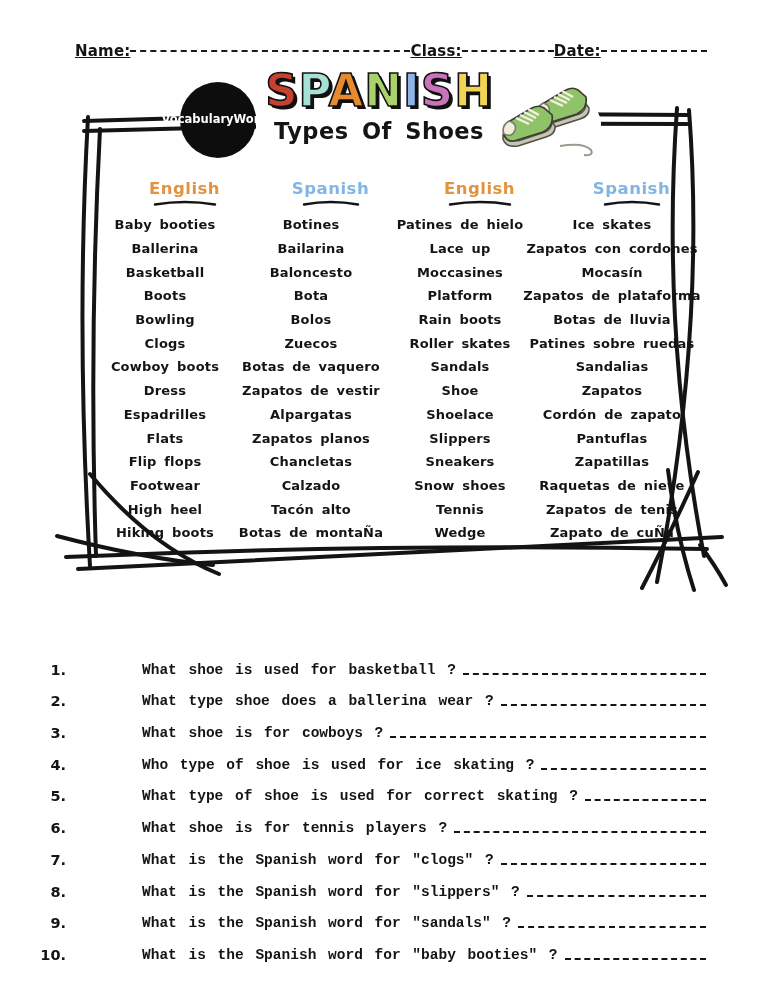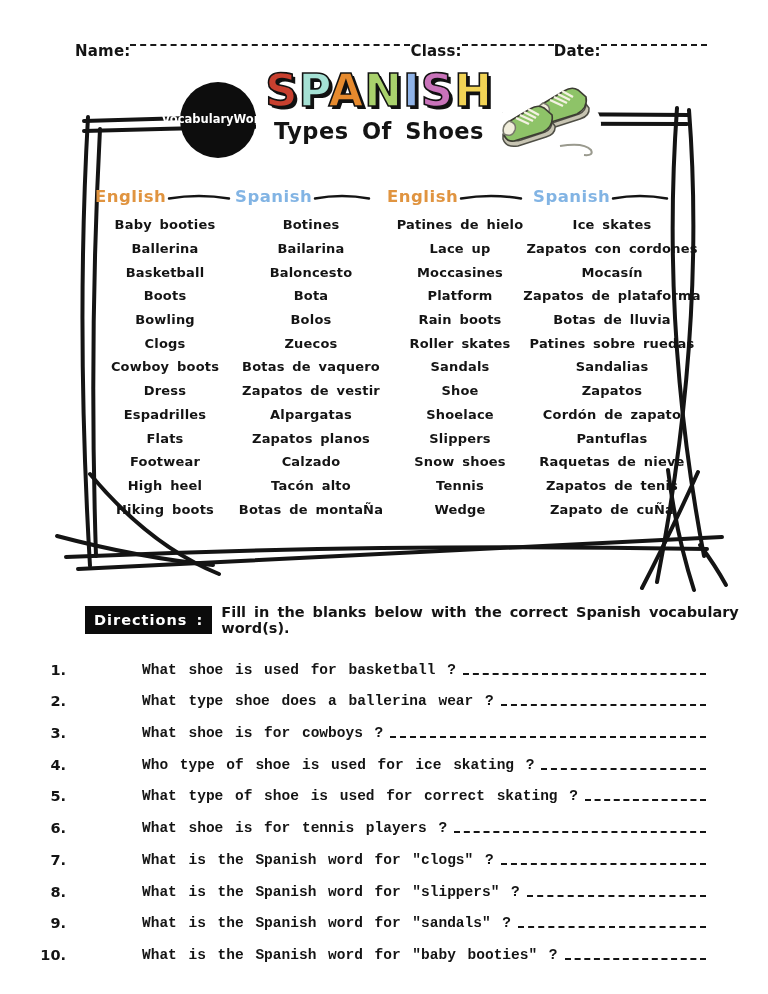--- a/index.html
+++ b/index.html
@@ -1,21 +1,21 @@
 <!DOCTYPE html>
 <html><head>
 <meta charset="utf-8">
 <style>
   html,body{margin:0;padding:0;background:#ffffff;}
   .page{position:relative;width:768px;height:994px;background:#fff;overflow:hidden;
         font-family:"DejaVu Sans",sans-serif;color:#141414;}
 
   
-  .hdr{position:absolute;left:75px;top:42px;width:632px;display:flex;align-items:flex-start;
-       font-size:15px;font-weight:700;letter-spacing:.2px;}
+  .hdr{position:absolute;left:75px;top:42px;width:632px;display:flex;align-items:center;
+       font-size:15px;font-weight:700;letter-spacing:.2px;text-decoration:underline;}
   .hdr .lbl{white-space:nowrap;}
   .dash{border-bottom:2.5px dashed #1a1a1a;height:2px;margin:0 0 3px 0;}
   .w-name{width:280px;} .w-class{width:92px;} .w-date{flex:1;}
 
   
   .frame{position:absolute;left:0;top:0;z-index:1;}
   .frame path{fill:none;stroke:#141414;stroke-width:4;stroke-linecap:round;}
 
   
   .badge{position:absolute;left:180px;top:82px;width:76px;height:76px;border-radius:50%;
@@ -27,22 +27,22 @@
               z-index:2;text-align:center;}
   .big-title{font-size:45px;font-weight:800;line-height:1.02;letter-spacing:1px;white-space:nowrap;}
   .big-title span{-webkit-text-stroke:1.6px #111;text-shadow:3px 3px 0 #111;}
   .subtitle{font-size:22.5px;font-weight:700;letter-spacing:.5px;word-spacing:5px;margin-top:4px;}
 
   .sneakers{position:absolute;left:498px;top:84px;z-index:2;}
 
   
   .vocab{position:absolute;left:95px;top:179px;width:596px;z-index:2;}
   .vgrid{display:grid;grid-template-columns:140px 152px 146px 158px;}
-  .vhead{display:flex;flex-direction:row;align-items:center;height:34px;
-         font-size:16.5px;font-weight:700;letter-spacing:.5px;}
+  .vhead{display:flex;flex-direction:column;align-items:center;height:34px;
+         font-size:16.5px;font-weight:700;letter-spacing:.5px;margin-left:39px;}
   .swoosh{margin-top:1px;}
   .swoosh path{fill:none;stroke:#141414;stroke-width:2.4;stroke-linecap:round;}
   .vcell{height:23.7px;display:flex;align-items:center;justify-content:center;
          font-size:13px;font-weight:600;white-space:nowrap;letter-spacing:.2px;word-spacing:3px;text-align:center;}
 
   
   .directions{position:absolute;left:85px;top:604px;display:flex;align-items:center;gap:9px;
               font-size:14.5px;font-weight:600;z-index:2;word-spacing:3px;}
   .dir-box{background:#0b0b0b;color:#fff;padding:6px 9px;letter-spacing:1px;white-space:nowrap;}
 
@@ -194,43 +194,45 @@
         <span class="vcell">Shoelace</span>
         <span class="vcell">Cordón de zapato</span>
       </div>
     <div class="vgrid">
         <span class="vcell">Flats</span>
         <span class="vcell">Zapatos planos</span>
         <span class="vcell">Slippers</span>
         <span class="vcell">Pantuflas</span>
       </div>
     <div class="vgrid">
+        <span class="vcell">Flip flops</span>
+        <span class="vcell">Chancletas</span>
+        <span class="vcell">Sneakers</span>
+        <span class="vcell">Zapatillas</span>
+      </div>
+    <div class="vgrid">
         <span class="vcell">Footwear</span>
         <span class="vcell">Calzado</span>
         <span class="vcell">Snow shoes</span>
         <span class="vcell">Raquetas de nieve</span>
       </div>
     <div class="vgrid">
         <span class="vcell">High heel</span>
         <span class="vcell">Tacón alto</span>
         <span class="vcell">Tennis</span>
         <span class="vcell">Zapatos de tenis</span>
       </div>
     <div class="vgrid">
         <span class="vcell">Hiking boots</span>
         <span class="vcell">Botas de montaÑa</span>
         <span class="vcell">Wedge</span>
         <span class="vcell">Zapato de cuÑa</span>
       </div>
   </div>
 
-  <div class="directions">
-    <span class="dir-box">Directions :</span>
-    <span class="dir-text">Fill in the blanks below with the correct Spanish vocabulary word(s).</span>
-  </div>
 
   <div class="questions">
     <div class="qrow">
         <span class="qnum">1.</span>
         <span class="qtext">What shoe is used for basketball ?</span>
         <span class="qblank"></span>
       </div>
     <div class="qrow">
         <span class="qnum">2.</span>
         <span class="qtext">What type shoe does a ballerina wear ?</span>

